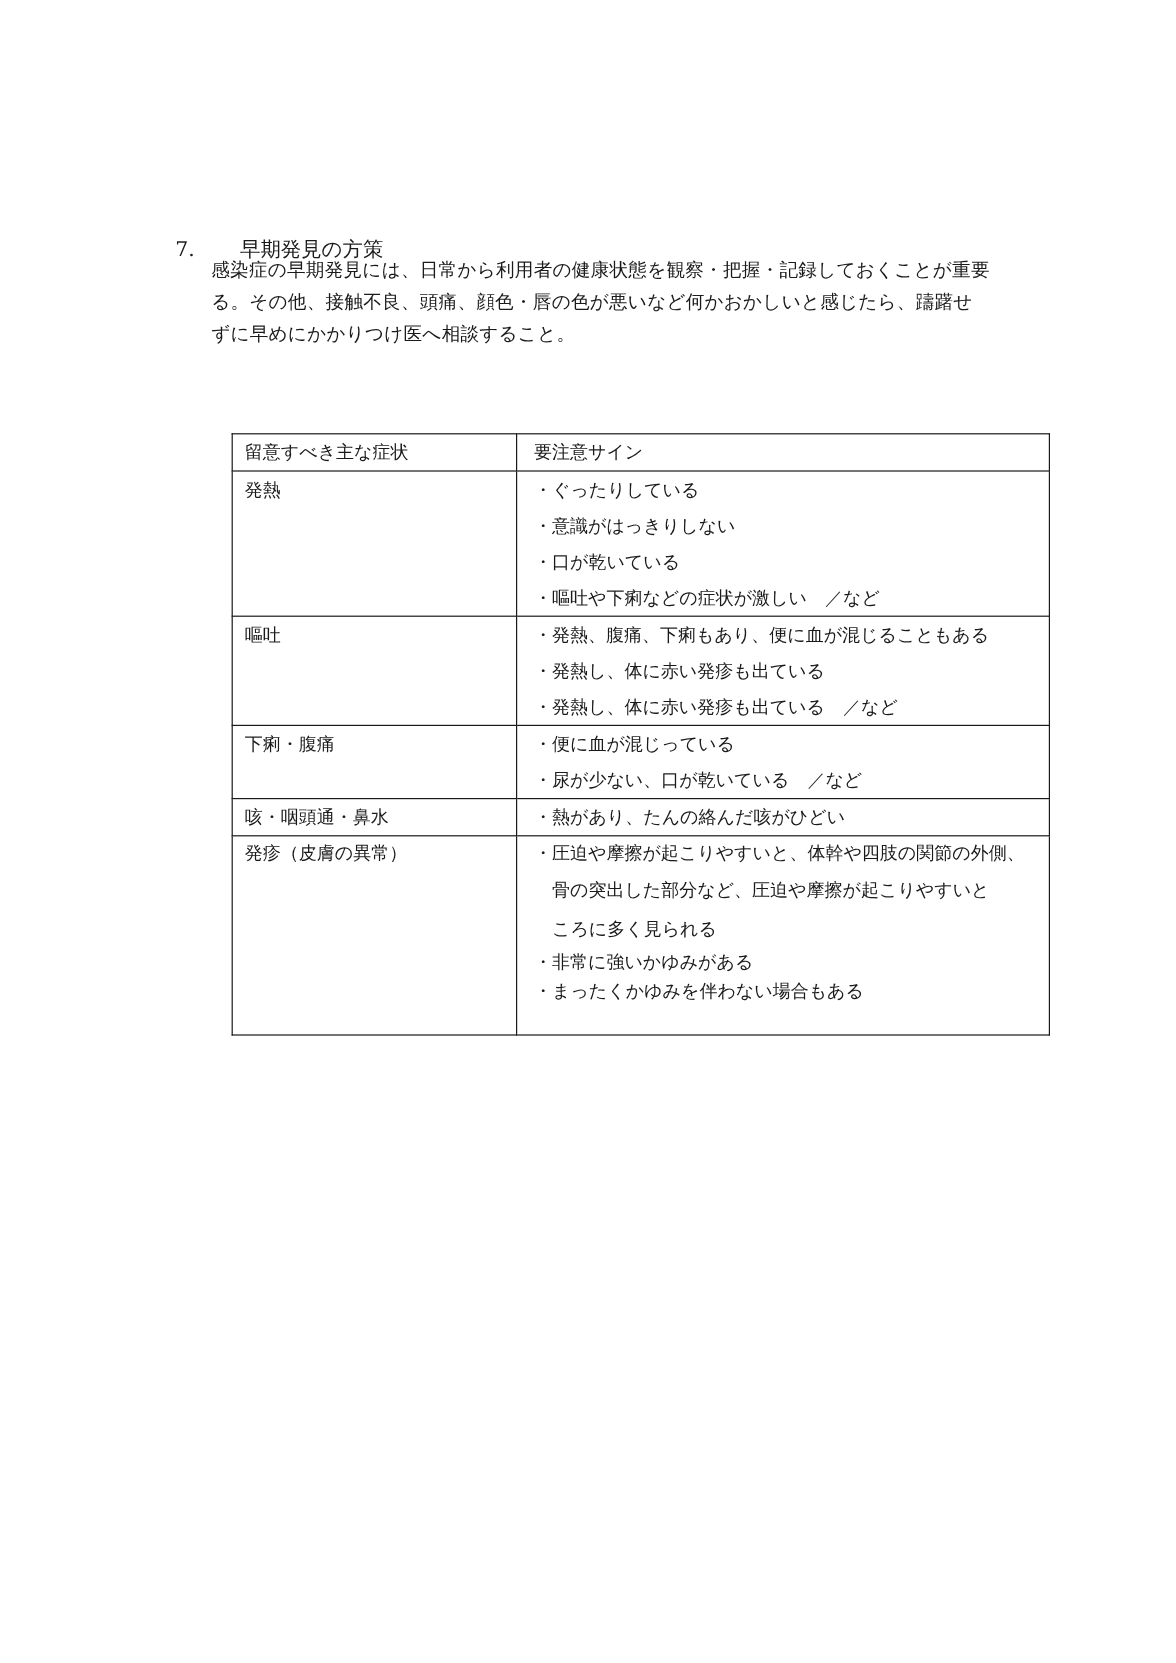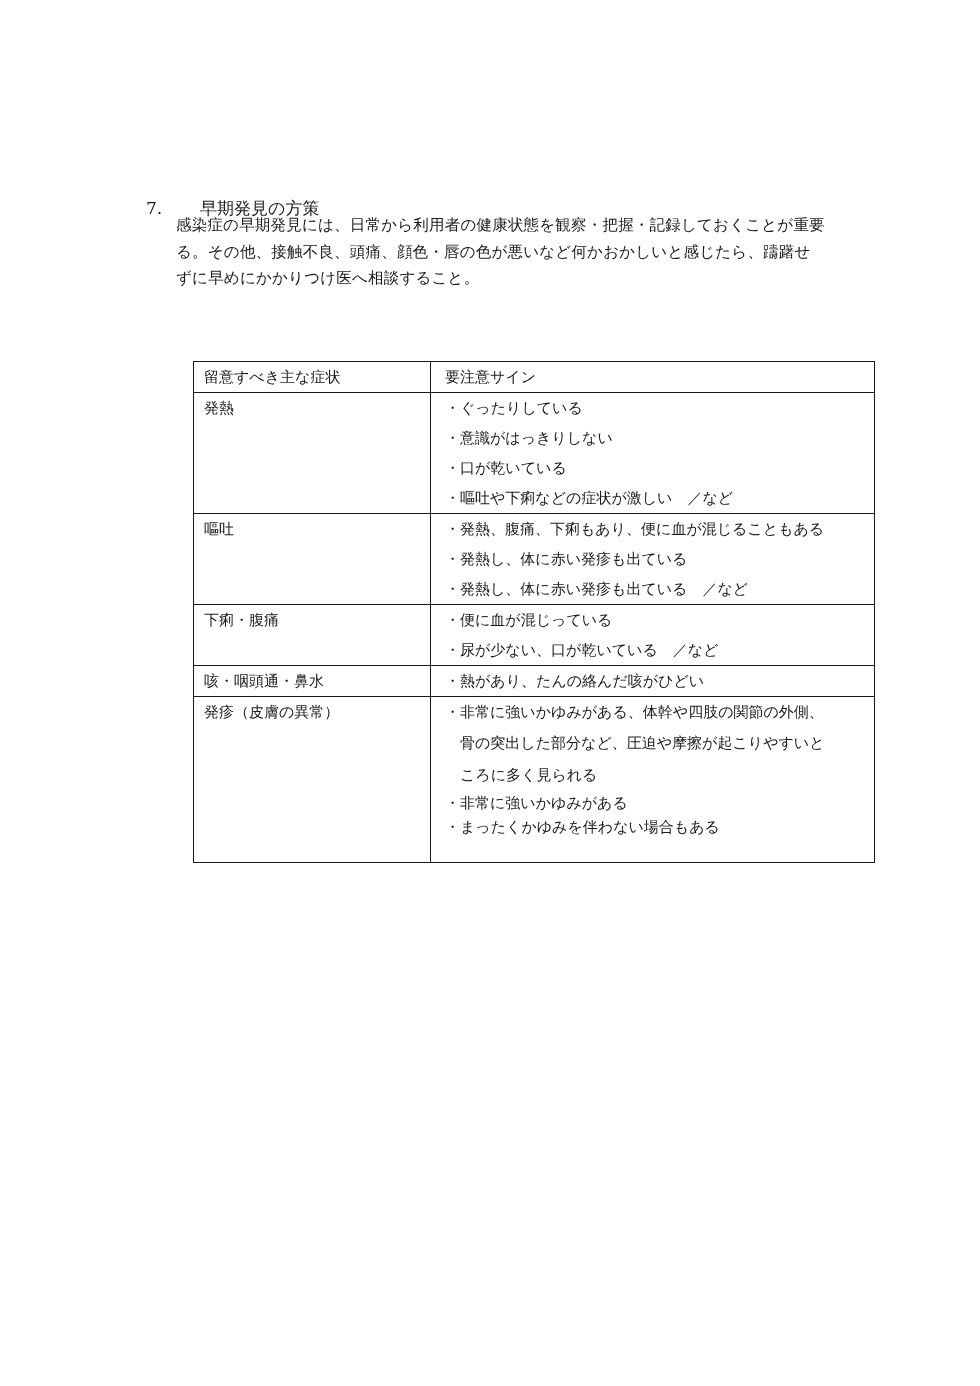--- a/index.html
+++ b/index.html
@@ -102,21 +102,21 @@
     <td class="sign">
       <span class="bul">・熱があり、たんの絡んだ咳がひどい</span>
     </td>
   </tr>
 
   <tr class="r-rash">
     <td class="sym">
           <span class="sym-text">発疹（皮膚の異常）</span>
         </td>
     <td class="sign">
-      <span class="bul">・非常に強いかゆみがある、体幹や四肢の関節の外側、</span>
+      <span class="bul">・圧迫や摩擦が起こりやすいと、体幹や四肢の関節の外側、</span>
       <span class="bul cont">骨の突出した部分など、圧迫や摩擦が起こりやすいと</span>
       <span class="bul cont">ころに多く見られる</span>
       <span class="bul tight">・非常に強いかゆみがある</span>
       <span class="bul tight">・まったくかゆみを伴わない場合もある</span>
     </td>
   </tr>
 </tbody>
   </table>
 
 </body></html>

